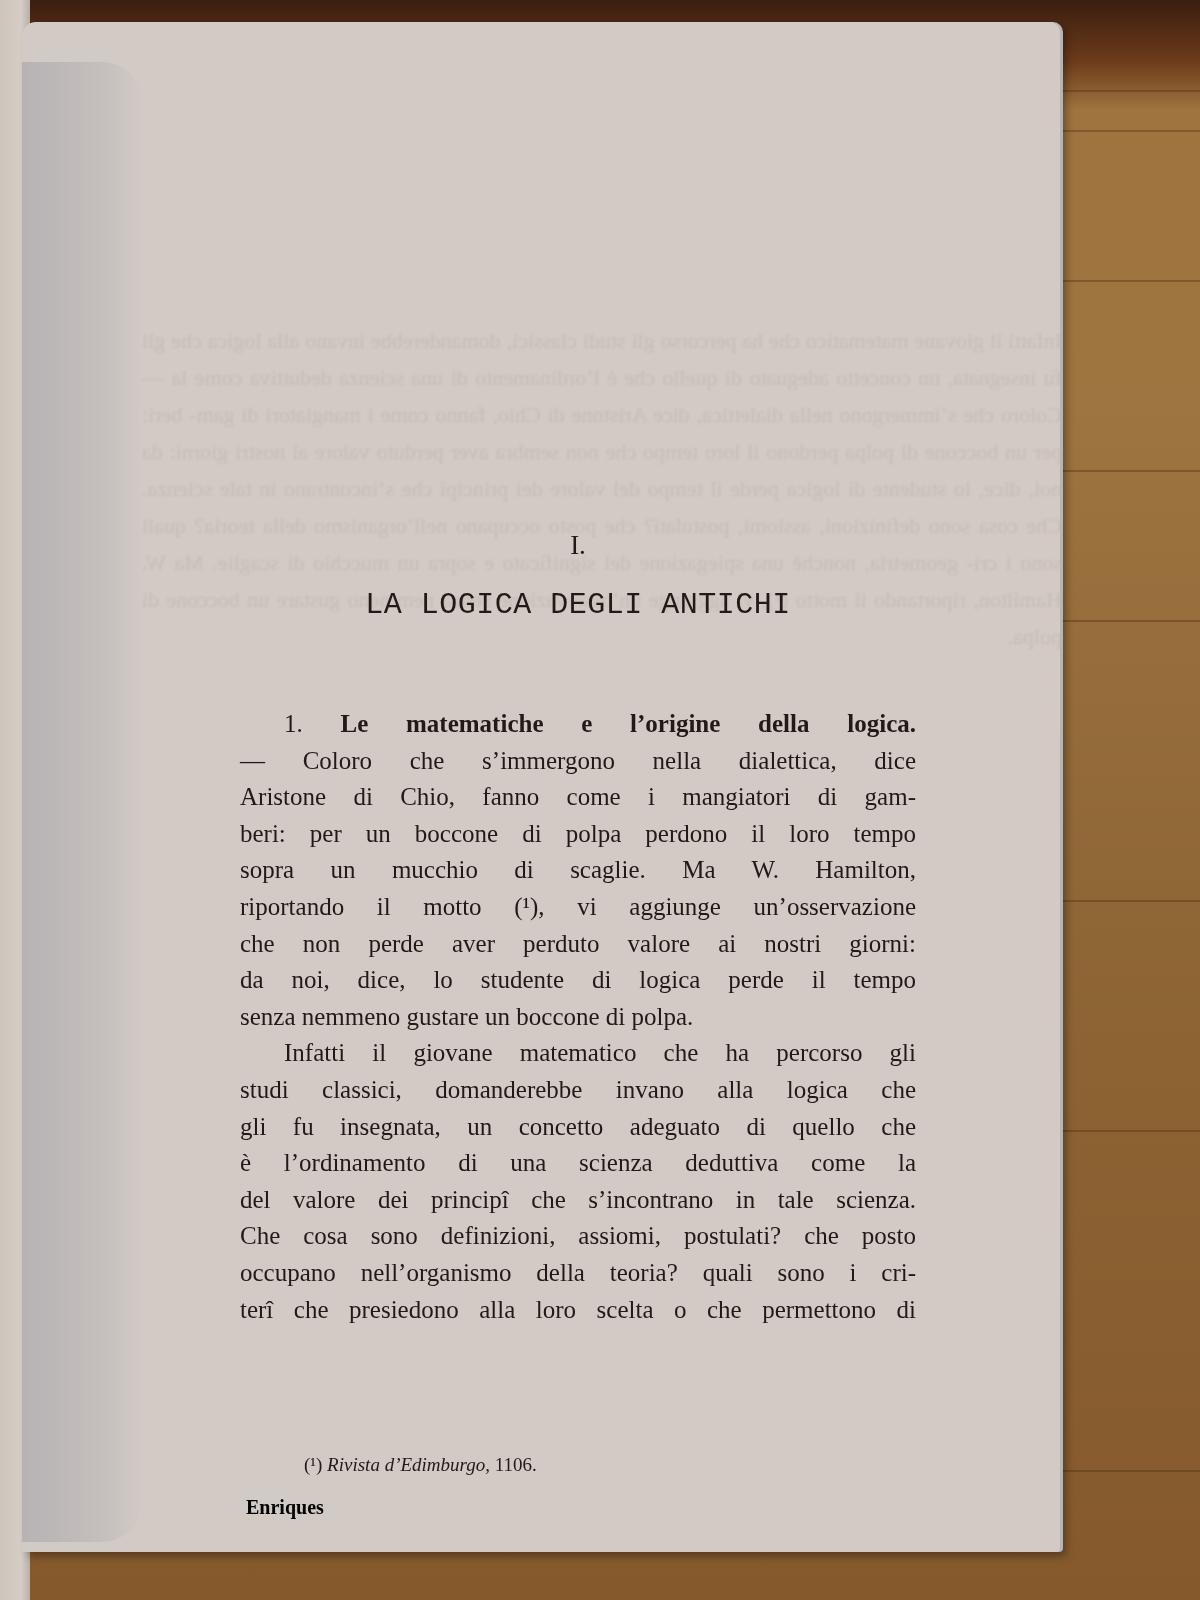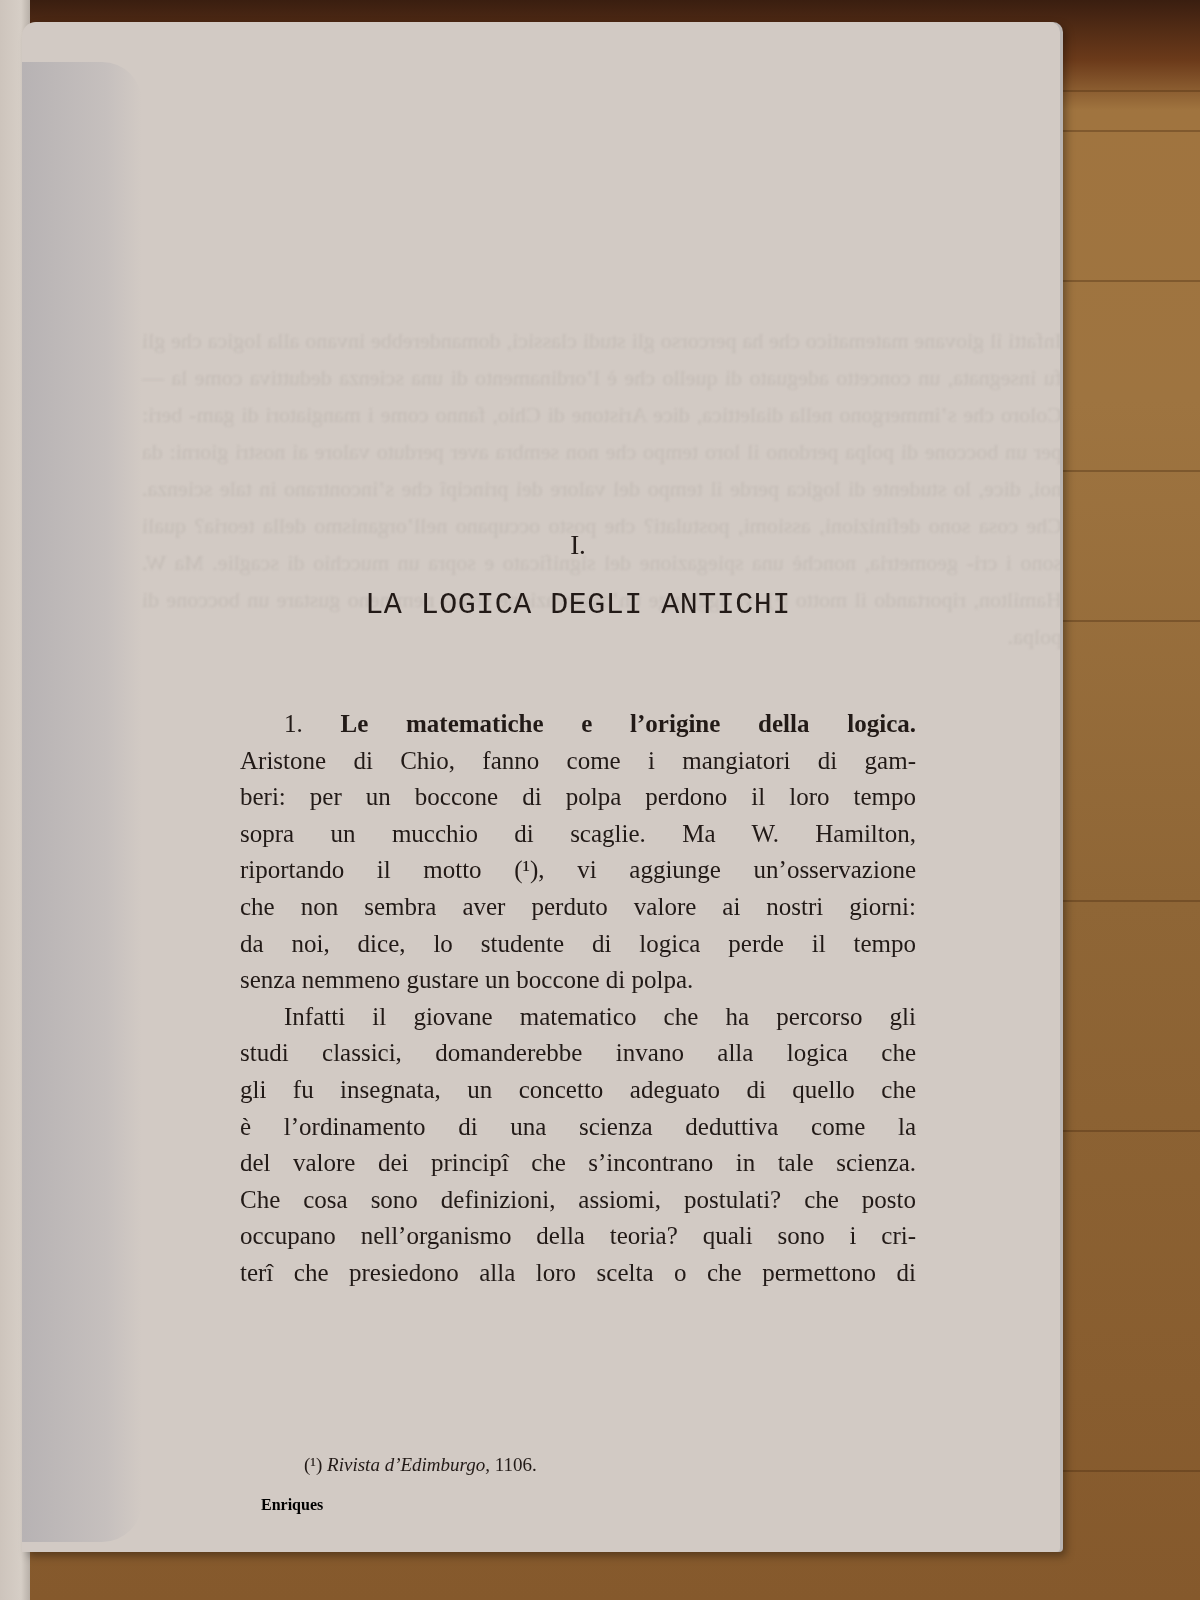--- a/index.html
+++ b/index.html
@@ -33,21 +33,21 @@
   .content { position: absolute; left: 218px; top: 0; width: 676px; color: #221a17; }
   .chapter-num { position: absolute; top: 508px; left: 0; width: 676px; text-align: center; font-size: 27px; }
   .chapter-title { position: absolute; top: 566px; left: 0; width: 676px; text-align: center; font-size: 30px; letter-spacing: 0.5px; font-family: Liberation Mono, monospace; }
   .body-text { position: absolute; top: 684px; left: 0; width: 676px; font-size: 25px; line-height: 36.6px; }
   .line { display: block; text-align: justify; text-align-last: justify; white-space: nowrap; height: 36.6px; }
   .line.last { text-align-last: left; }
   .indent { padding-left: 44px; }
   .section-head { font-weight: bold; margin-top: 10px; }
   .footnote { position: absolute; top: 1432px; left: 64px; font-size: 19px; }
   .footnote em { font-style: italic; }
-  .signature { position: absolute; top: 1474px; left: 239px; font-size: 16px; font-weight: bold; }
+  .signature { position: absolute; top: 1474px; left: 224px; font-size: 20px; font-weight: bold; }
 </style>
 </head>
 <body>
 
 <div>
   <div class="wood-line" style="top:90px"></div>
   <div class="wood-line" style="top:130px"></div>
   <div class="wood-line" style="top:280px"></div>
   <div class="wood-line" style="top:470px"></div>
   <div class="wood-line" style="top:620px"></div>
@@ -82,25 +82,26 @@
 
   <div class="content">
     <div class="chapter-num">I.</div>
     <div class="chapter-title">LA LOGICA DEGLI ANTICHI</div>
 
     <div class="body-text">
       <span class="line indent">
         <span>1.</span>
         <span class="section-head">Le matematiche e l’origine della logica.</span>
       </span>
+      <span class="line">— Coloro che s’immergono nella dialettica, dice</span>
       <span class="line">Aristone di Chio, fanno come i mangiatori di gam-</span>
       <span class="line">beri: per un boccone di polpa perdono il loro tempo</span>
       <span class="line">sopra un mucchio di scaglie. Ma W. Hamilton,</span>
       <span class="line">riportando il motto (¹), vi aggiunge un’osservazione</span>
-      <span class="line">che non sembra aver perduto valore ai nostri giorni:</span>
+      <span class="line">che non perde aver perduto valore ai nostri giorni:</span>
       <span class="line">da noi, dice, lo studente di logica perde il tempo</span>
       <span class="line last">senza nemmeno gustare un boccone di polpa.</span>
 
       <span class="line indent">Infatti il giovane matematico che ha percorso gli</span>
       <span class="line">studi classici, domanderebbe invano alla logica che</span>
       <span class="line">gli fu insegnata, un concetto adeguato di quello che</span>
       <span class="line">è l’ordinamento di una scienza deduttiva come la</span>
       <span class="line">del valore dei principî che s’incontrano in tale scienza.</span>
       <span class="line">Che cosa sono definizioni, assiomi, postulati? che posto</span>
       <span class="line">occupano nell’organismo della teoria? quali sono i cri-</span>

